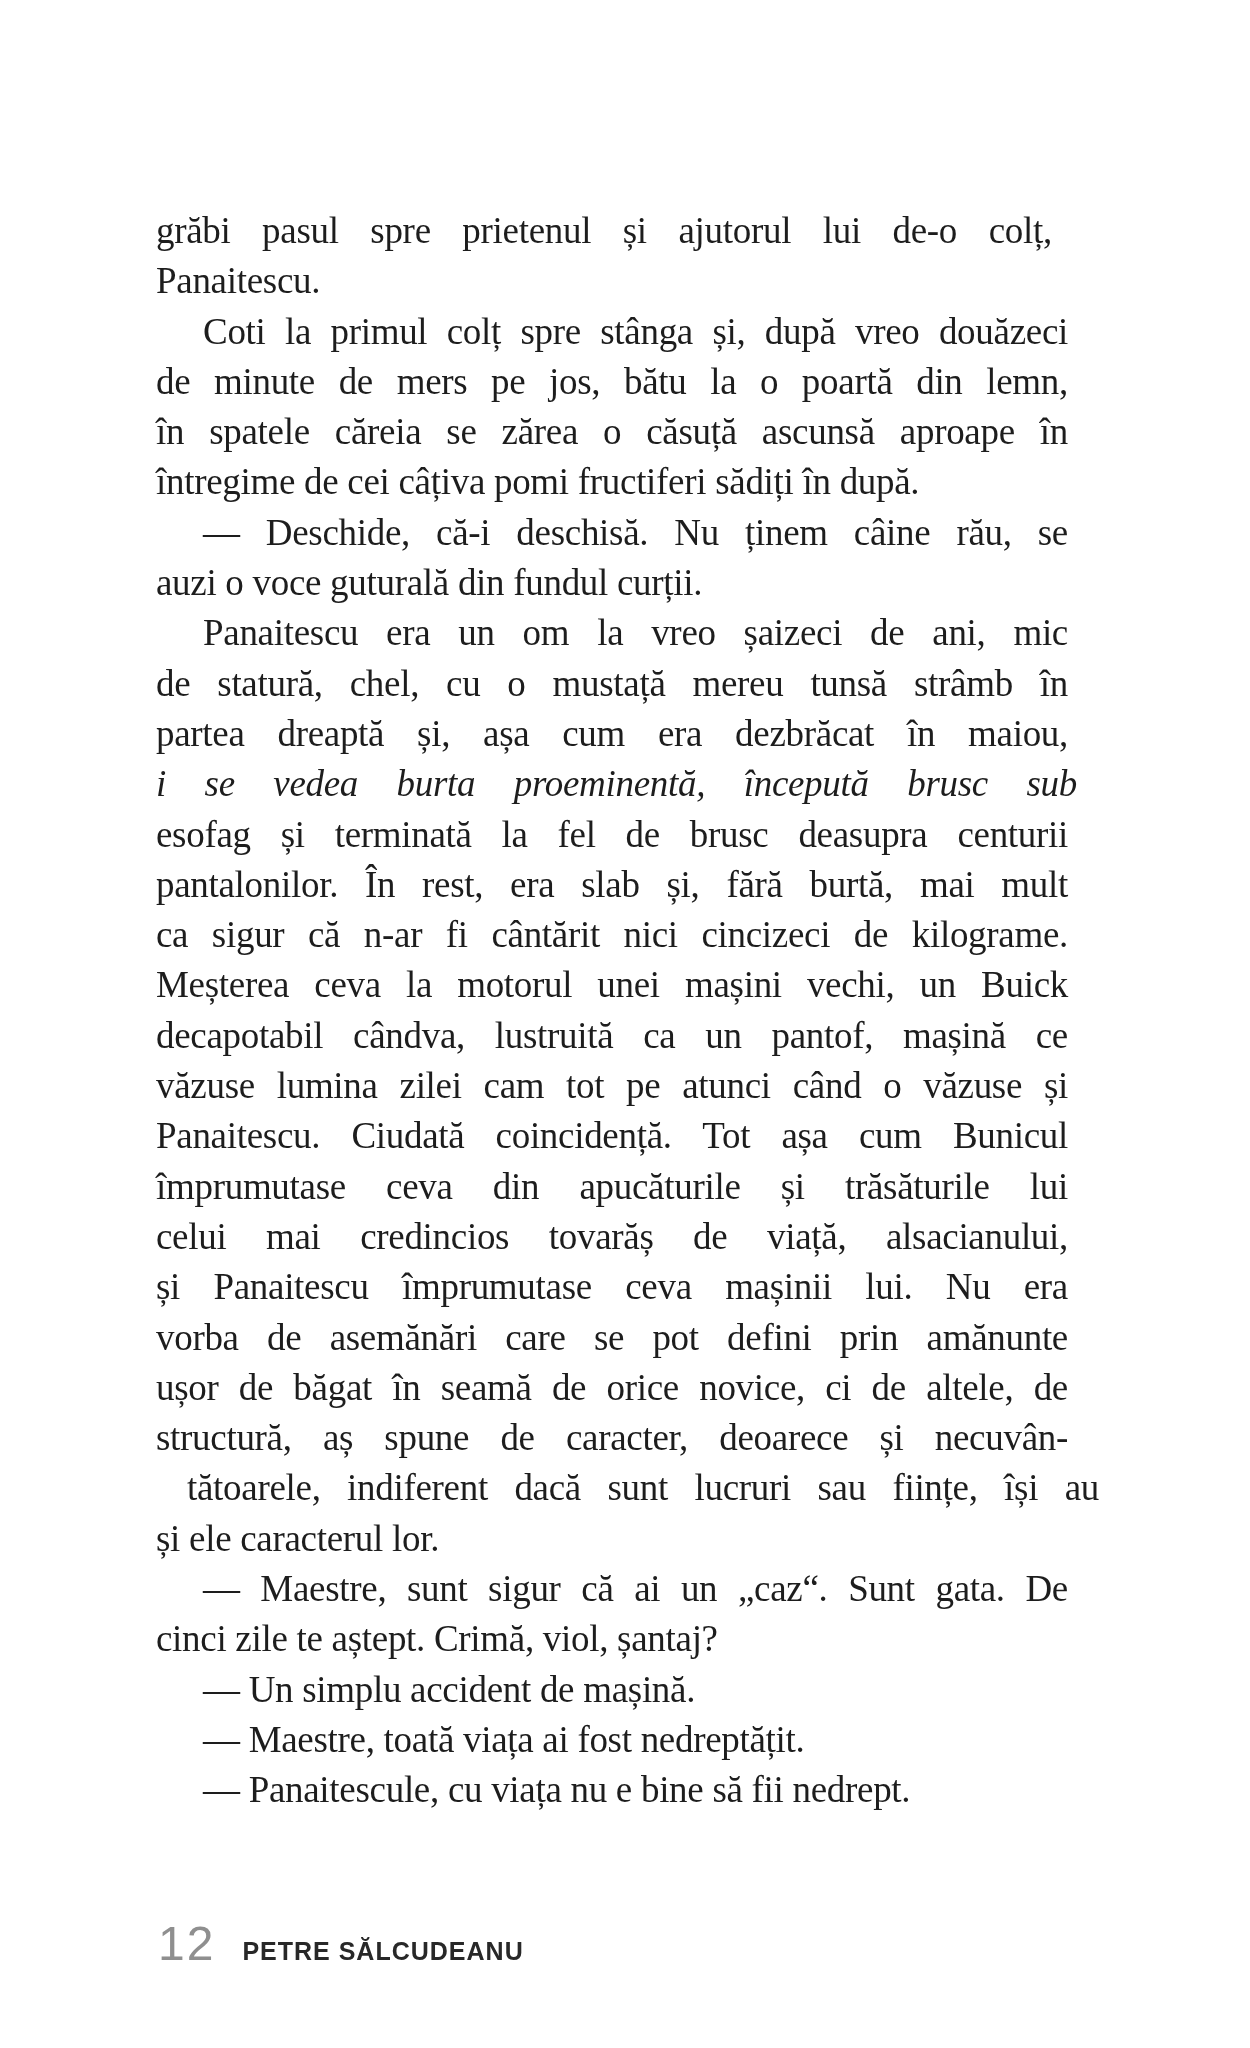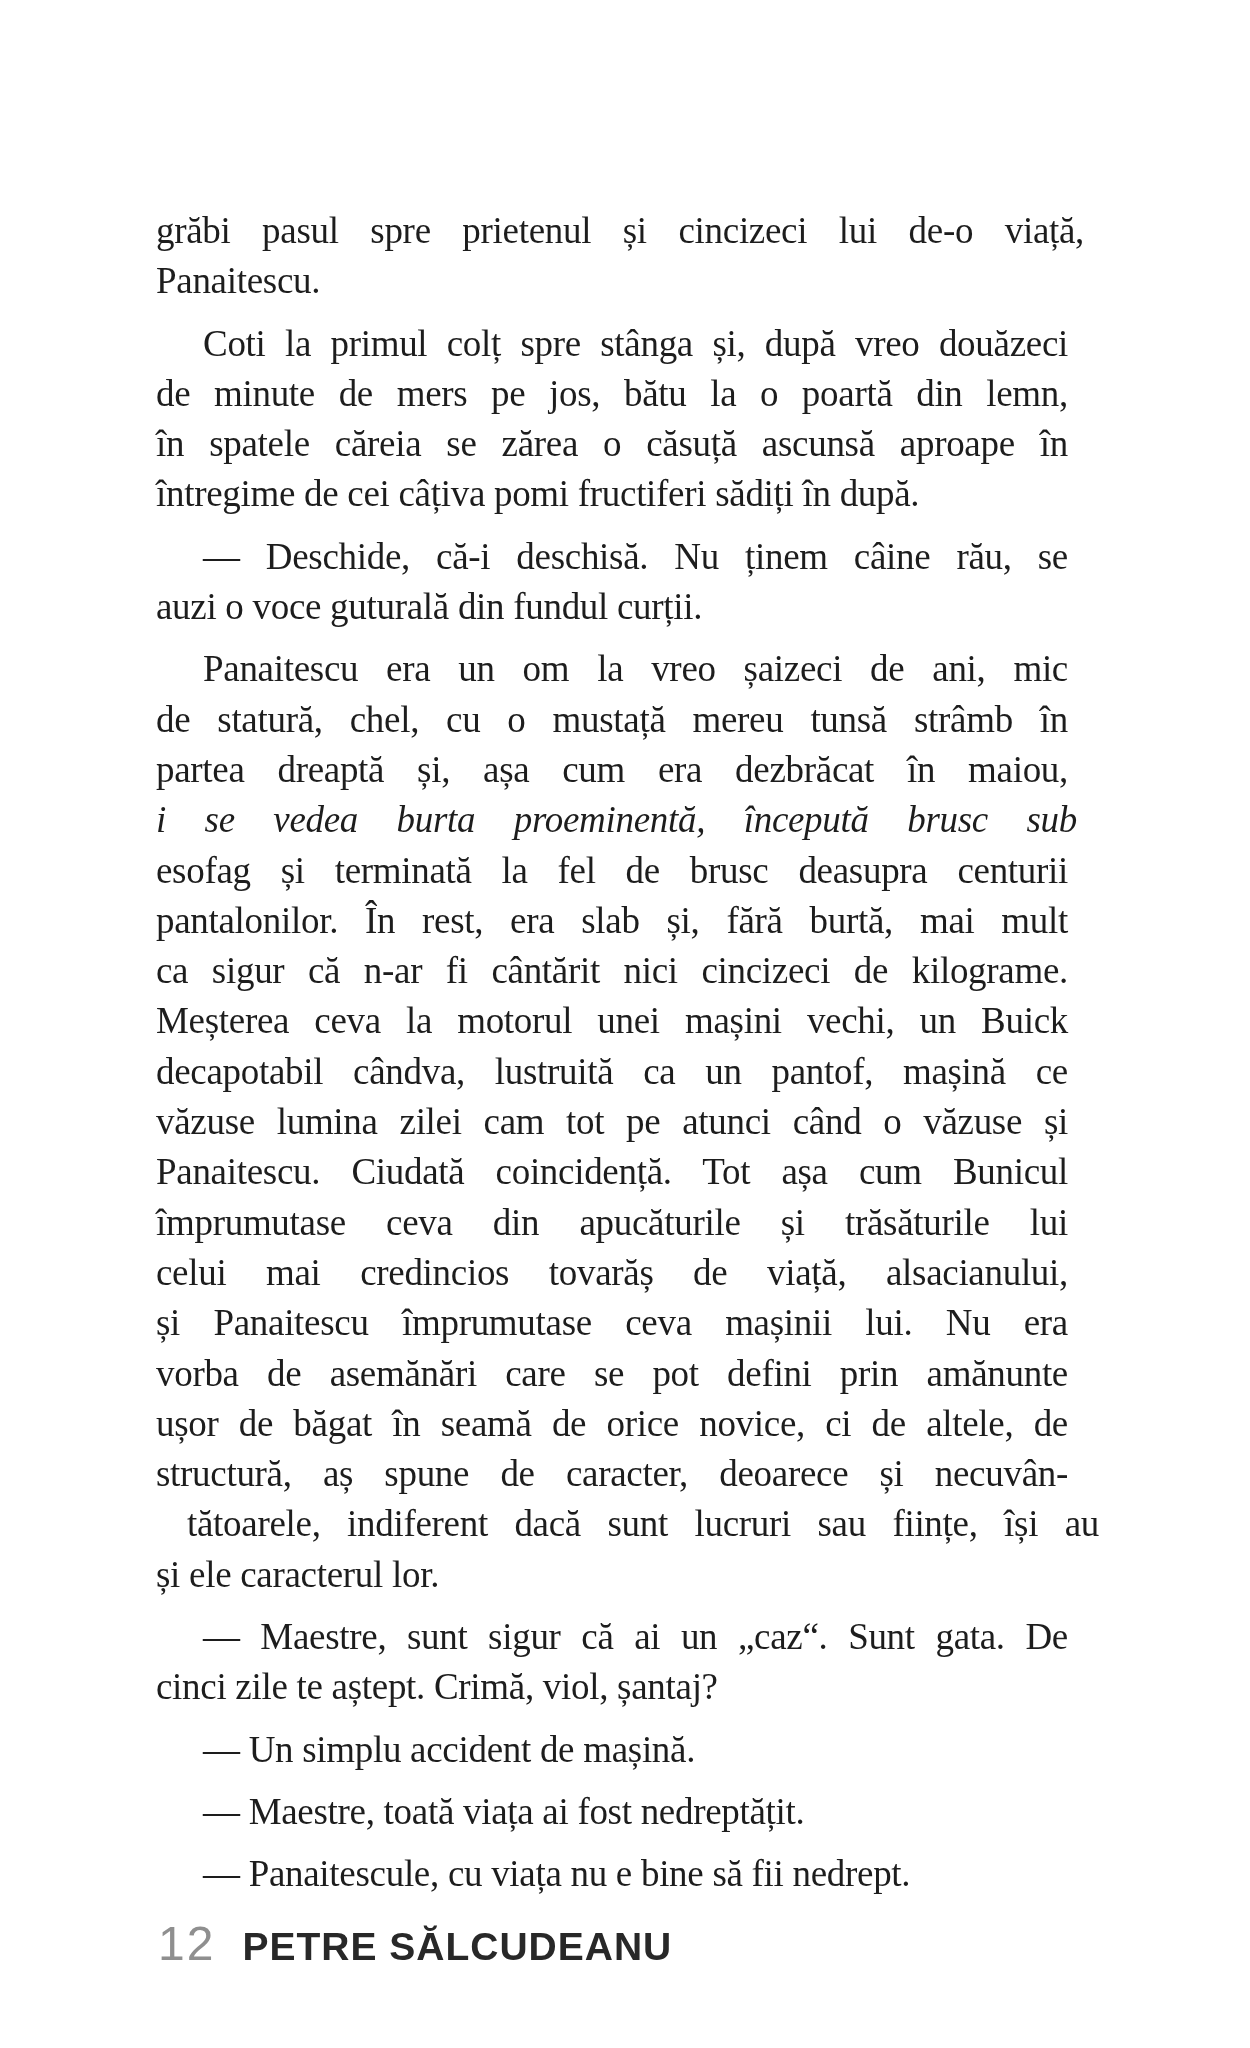--- a/index.html
+++ b/index.html
@@ -21,49 +21,49 @@
   .line {
     margin: 0;
     height: 50.3px;
     line-height: 50.3px;
     font-size: 37px;
     letter-spacing: -0.3px;
     text-align: left;
     overflow: visible;
   }
   .line > span { white-space: nowrap; }
-  .line.indent { padding-left: 47px; margin-top: 12px; }
+  .line.indent { padding-left: 47px; }
   .page-footer {
     position: absolute;
     left: 158px;
     top: 1916px;
     display: flex;
     align-items: baseline;
     font-family: "Liberation Sans", "DejaVu Sans", sans-serif;
   }
   .page-number {
     font-size: 48px;
     font-weight: 400;
     color: #8f8f8f;
     letter-spacing: 2px;
   }
   .footer-author {
     margin-left: 27px;
-    font-size: 39px;
+    font-size: 25px;
     font-weight: 700;
     color: #282828;
     letter-spacing: 1px;
   }
 </style>
 </head>
 <body>
 
 <div class="page">
   <main class="text-block">
-      <p class="line"><span style="word-spacing: 22.6504px;">grăbi pasul spre prietenul și cincizeci lui de-o viață,</span></p>
+      <p class="line"><span style="word-spacing: 22.6504px;">grăbi pasul spre prietenul și ajutorul lui de-o colț,</span></p>
       <p class="line"><span>Panaitescu.</span></p>
       <p class="line indent"><span style="word-spacing: 10.4583px;">Coti la primul colț spre stânga și, după vreo douăzeci</span></p>
       <p class="line"><span style="word-spacing: 14.7358px;">de minute de mers pe jos, bătu la o poartă din lemn,</span></p>
       <p class="line"><span style="word-spacing: 16.0486px;">în spatele căreia se zărea o căsuță ascunsă aproape în</span></p>
       <p class="line"><span>întregime de cei câțiva pomi fructiferi sădiți în după.</span></p>
       <p class="line indent"><span style="word-spacing: 17.1113px;">— Deschide, că-i deschisă. Nu ținem câine rău, se</span></p>
       <p class="line"><span>auzi o voce guturală din fundul curții.</span></p>
       <p class="line indent"><span style="word-spacing: 18.9462px;">Panaitescu era un om la vreo șaizeci de ani, mic</span></p>
       <p class="line"><span style="word-spacing: 18.0156px;">de statură, chel, cu o mustață mereu tunsă strâmb în</span></p>
       <p class="line"><span style="word-spacing: 23.9355px;">partea dreaptă și, așa cum era dezbrăcat în maiou,</span></p>

